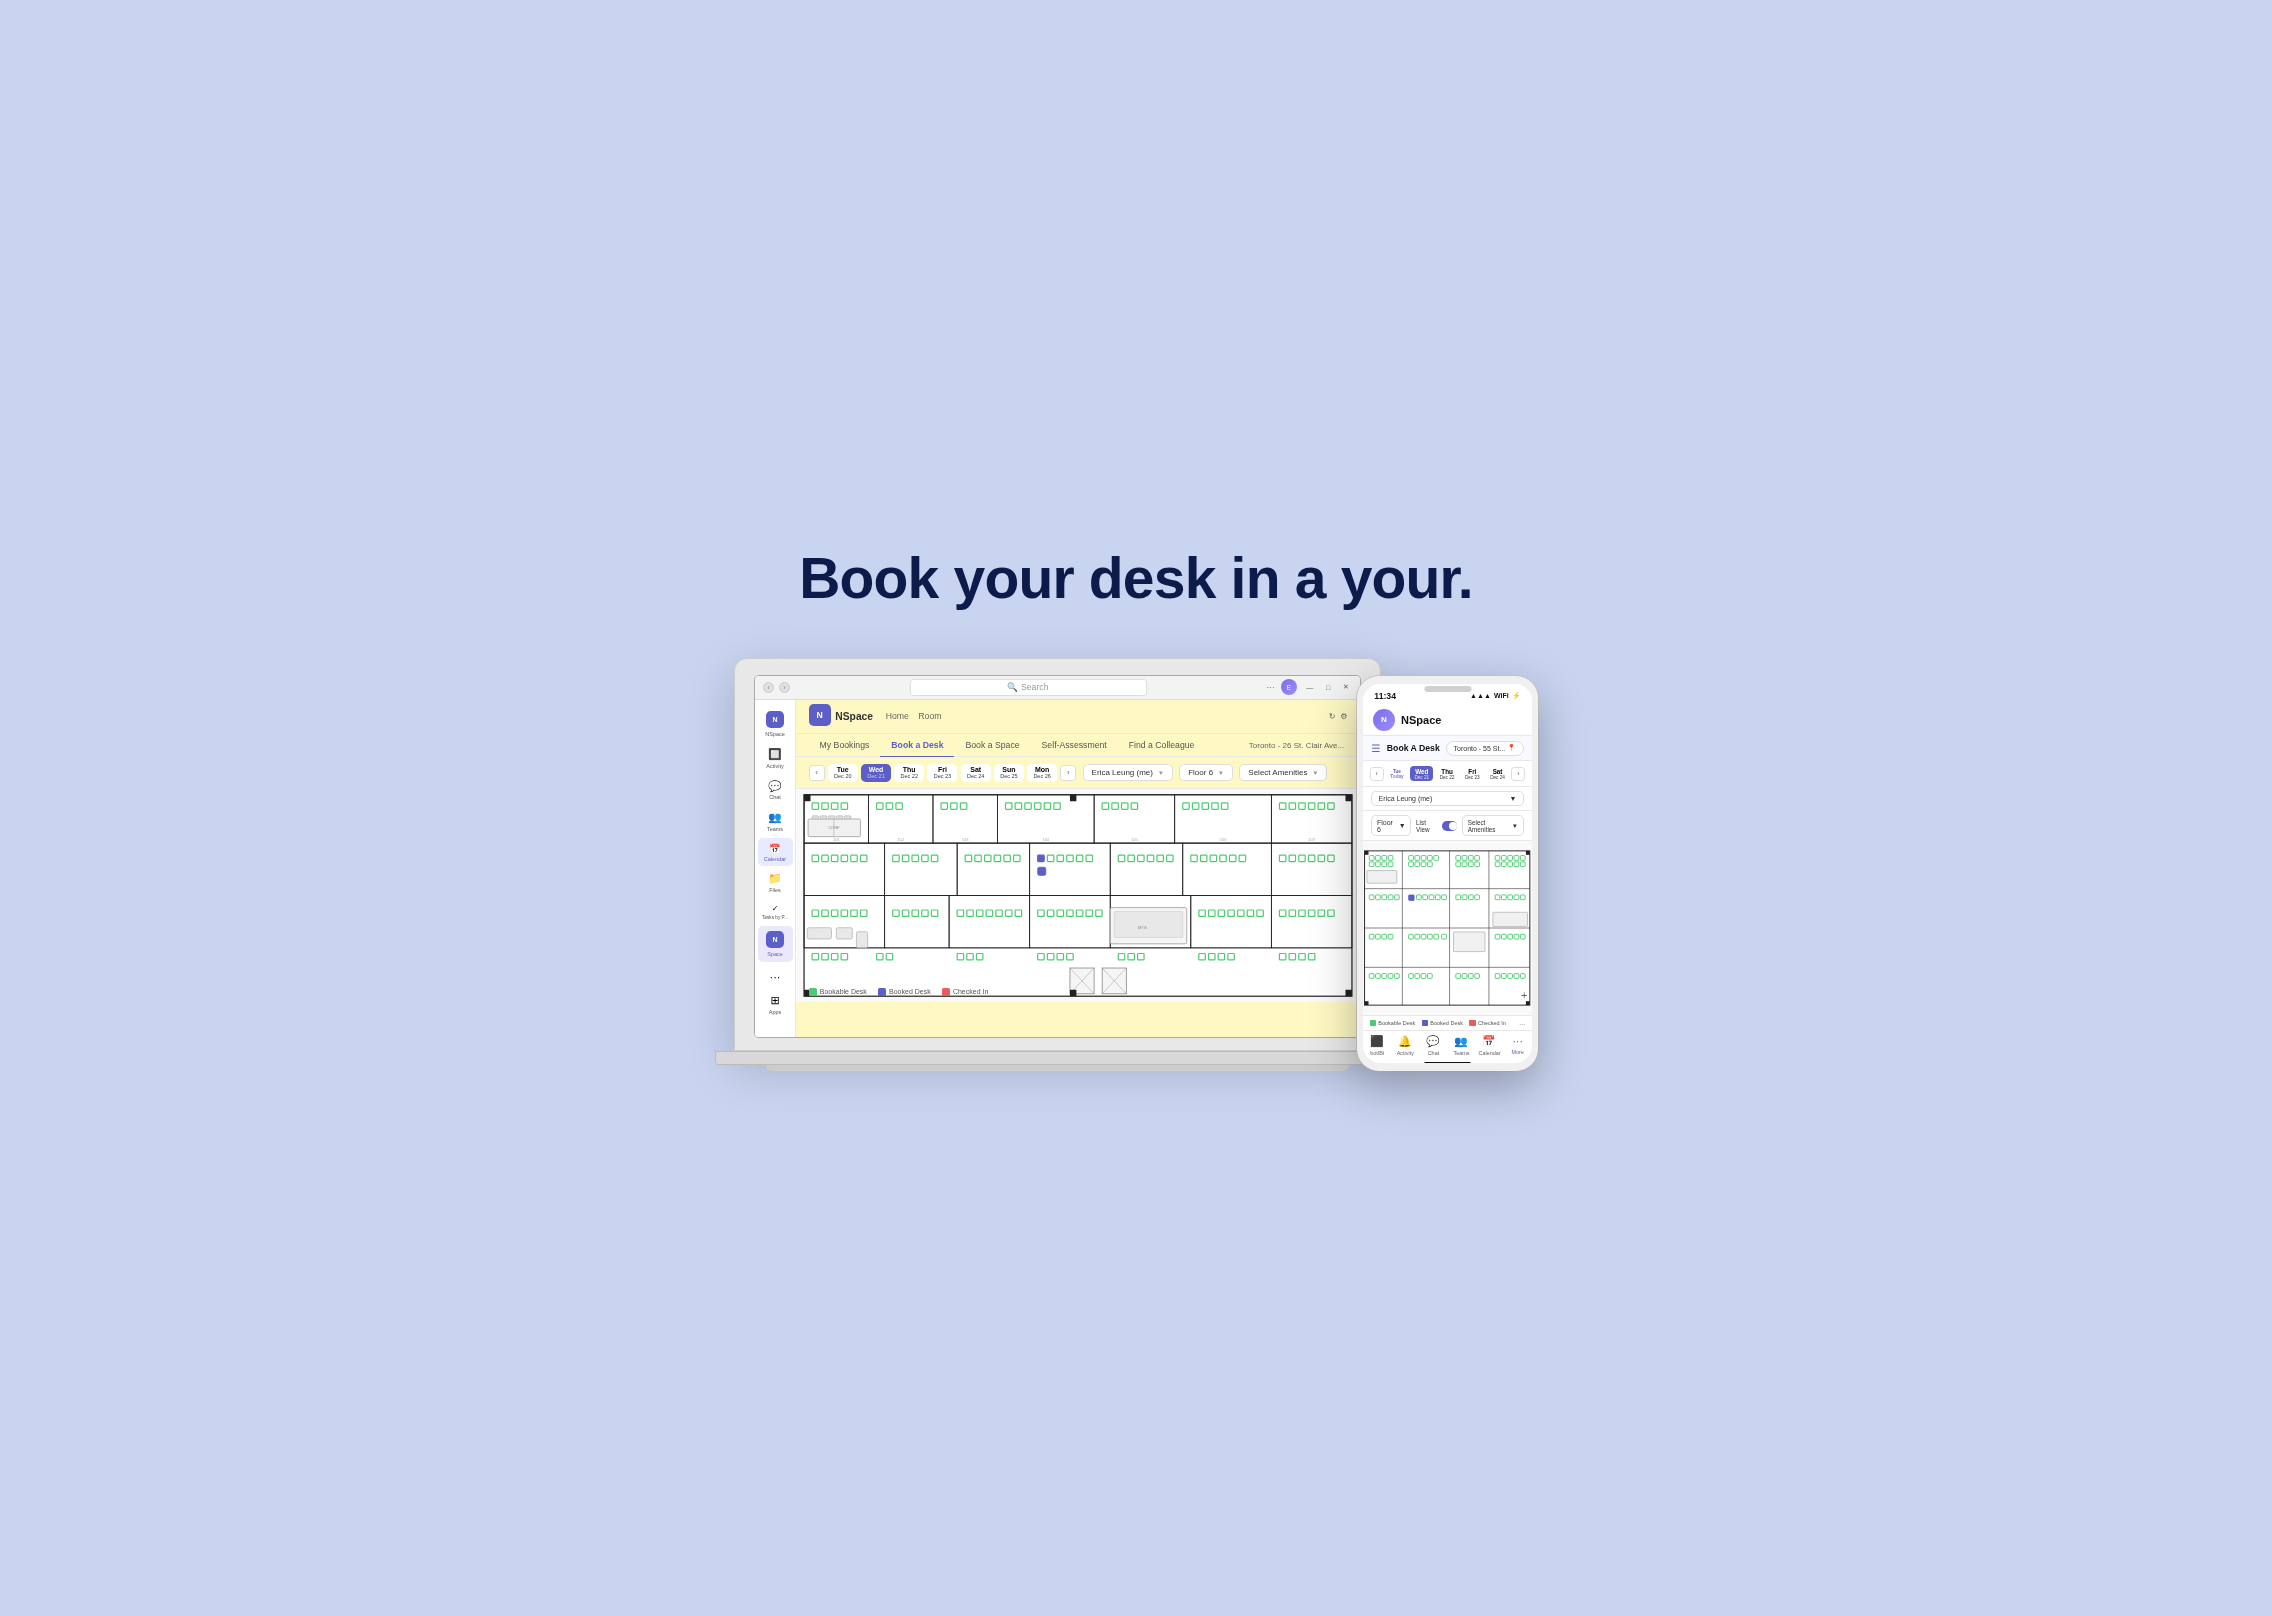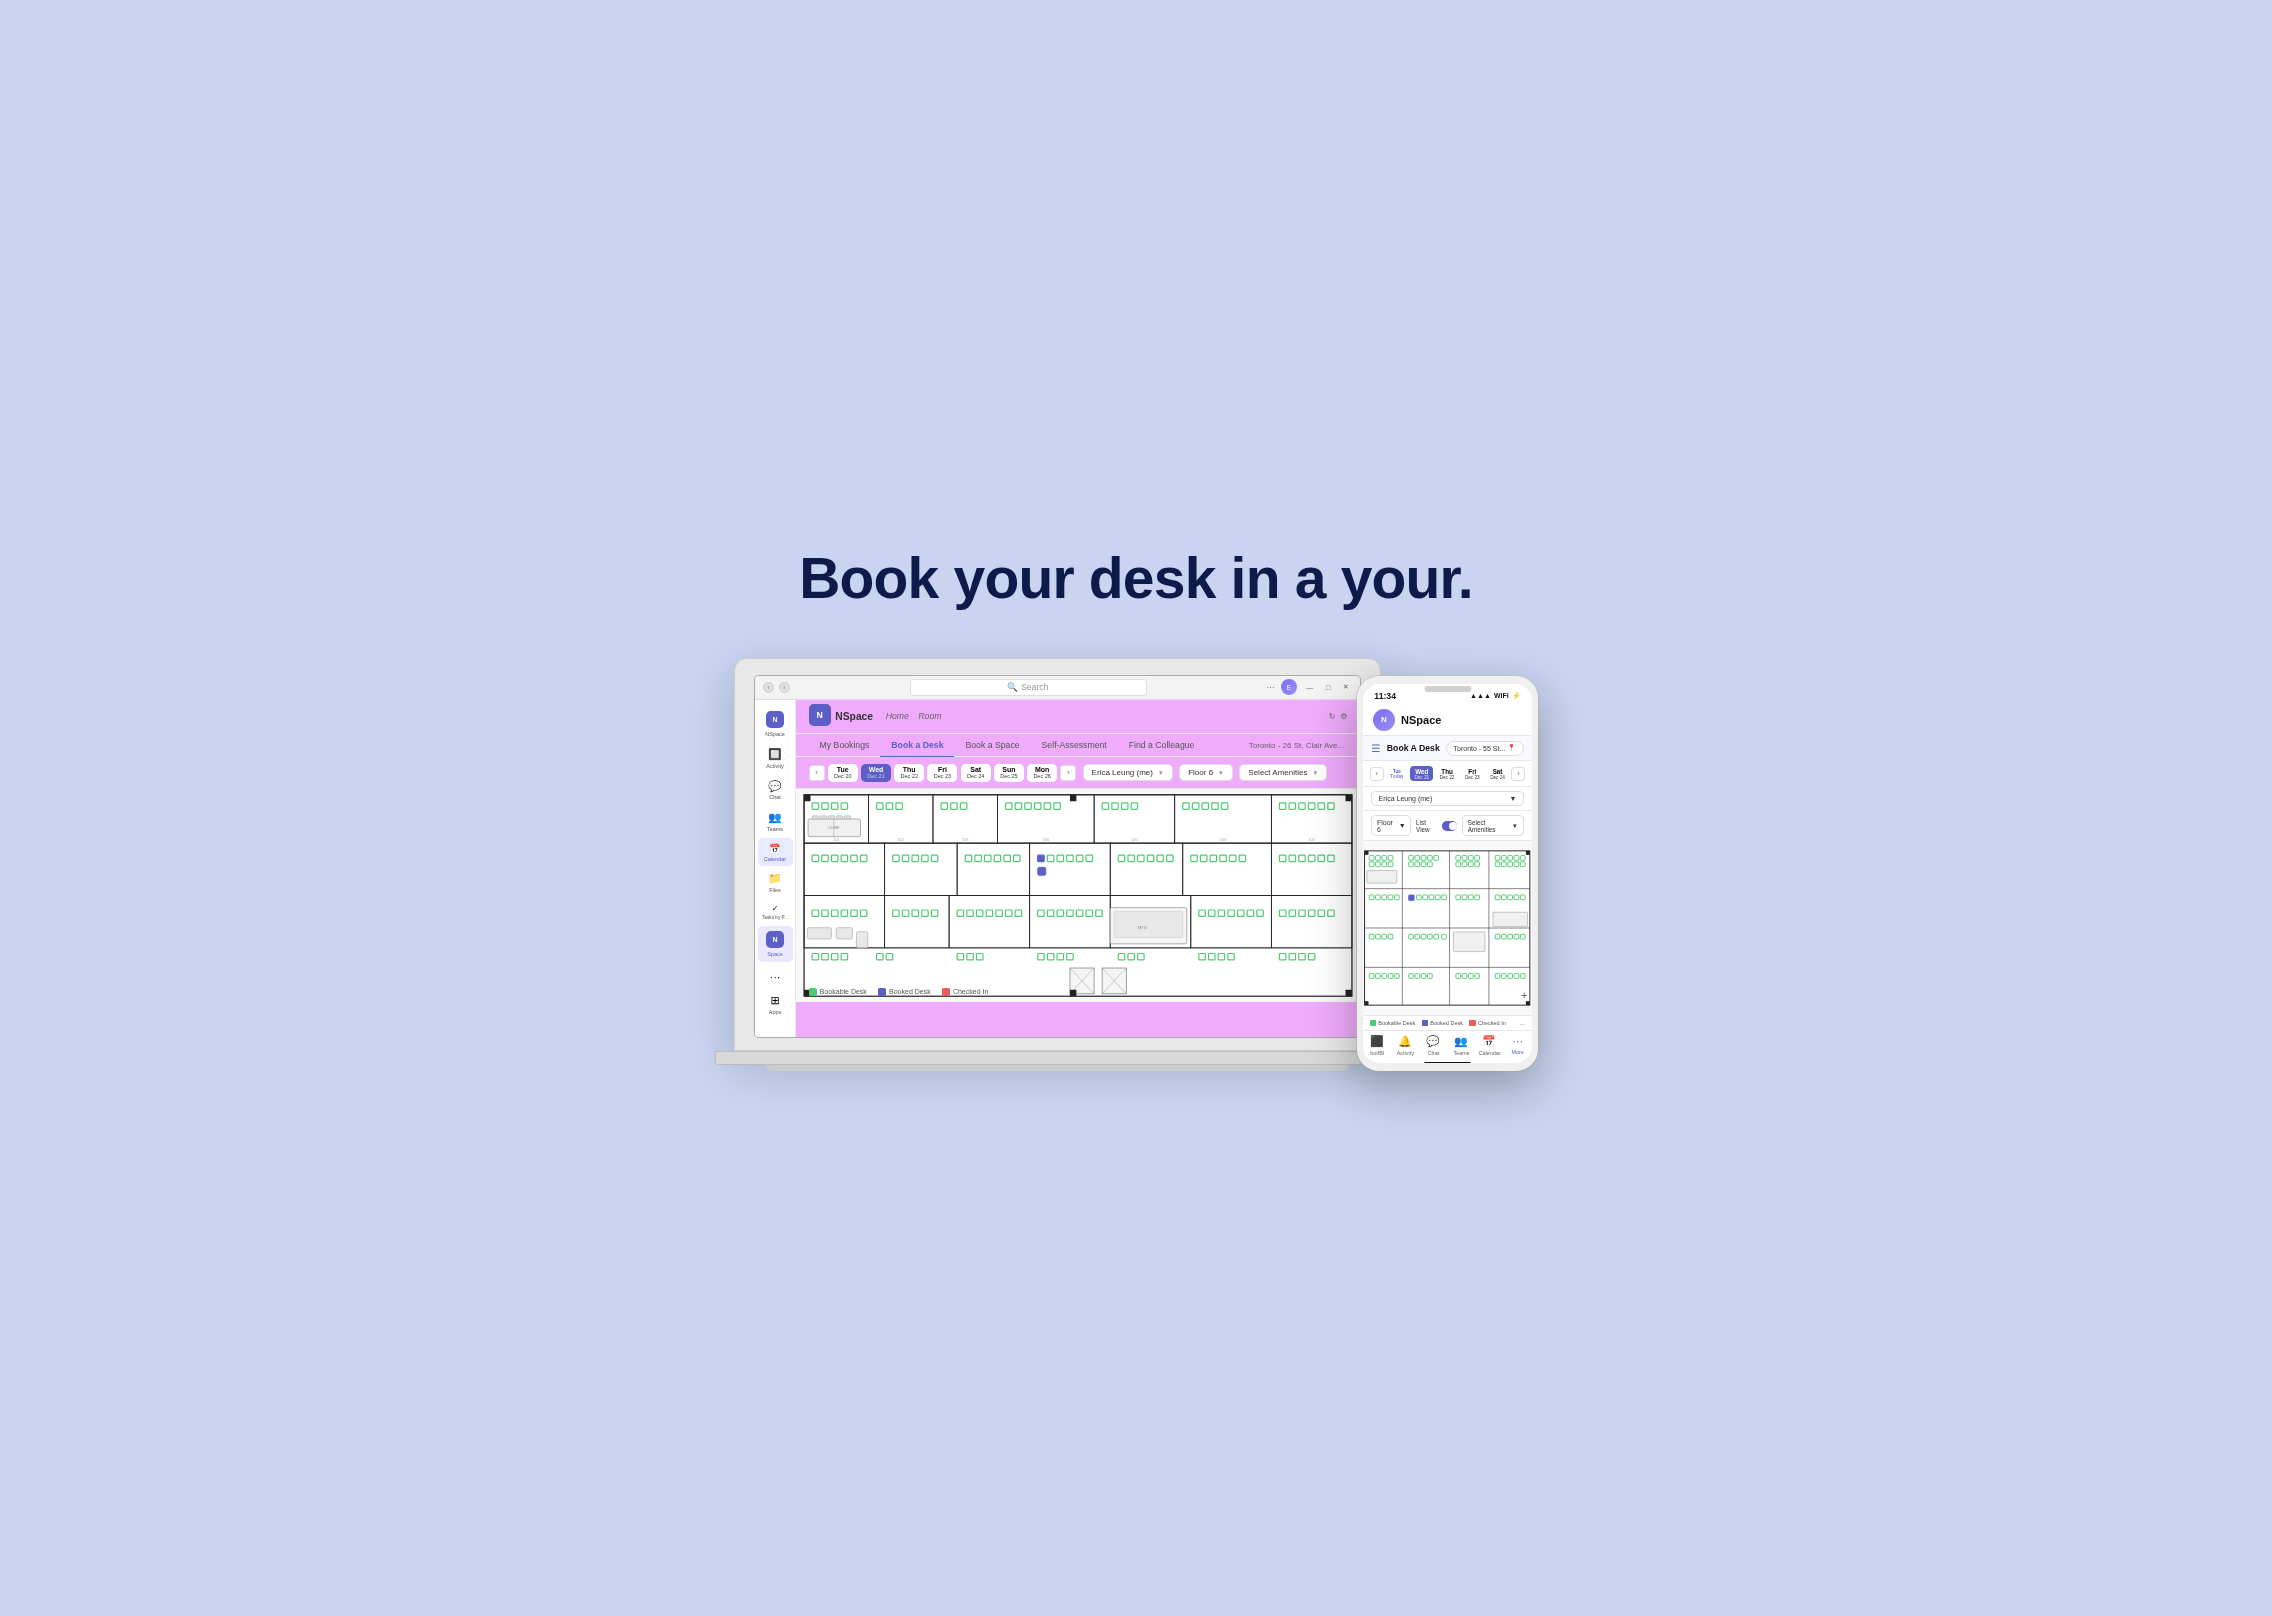--- a/index.html
+++ b/index.html
@@ -43,21 +43,21 @@
 
     .laptop {
       background: #e8e8e8;
       border-radius: 12.6px 12.6px 0 0;
       padding: 16px 19px 12.6px;
       box-shadow: 0 16px 47px rgba(0,0,0,0.2);
       border: 0.8px solid #ccc;
     }
 
     .laptop-screen {
-      background: #f0abfc;
+      background: #fef9c3;
       border-radius: 4.7px;
       overflow: hidden;
       border: 1.6px solid #aaa;
       height: 363px;
     }
 
     .laptop-base {
       background: #d8d8d8;
       height: 14px;
       border-radius: 0 0 3.2px 3.2px;
@@ -170,21 +170,21 @@
       gap: 12.6px;
     }
 
     .app-logo-row {
       display: flex;
       align-items: center;
       gap: 4.7px;
     }
     .app-name { font-size: 10.3px; font-weight: 600; color: #333; }
     .header-nav { display: flex; gap: 9.5px; font-size: 8.7px; color: #666; }
-    .header-nav span { cursor: pointer; font-style: italic; }
+    .header-nav span { cursor: pointer; }
 
     .nav-tabs {
       display: flex;
       gap: 0;
       padding: 0 12.6px;
       border-bottom: 0.8px solid #e8e8e8;
     }
 
     .nav-tab {
       padding: 6.3px 11px;

